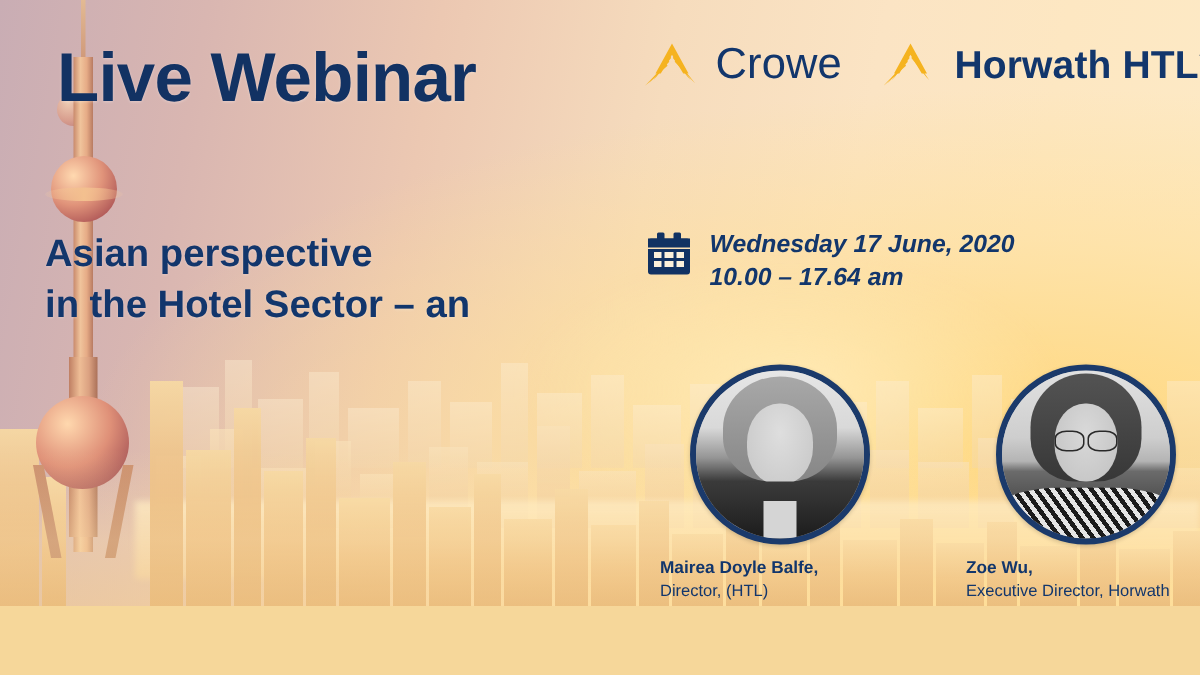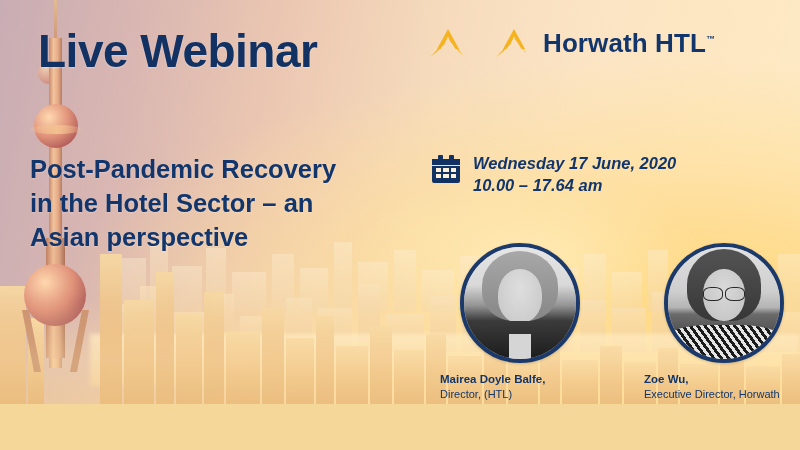--- a/index.html
+++ b/index.html
@@ -242,40 +242,40 @@
   <div class="logos">
     <div class="logo">
       <svg width="40" height="34" viewBox="0 0 40 34">
         <path d="M20 3 L31 23 L27.5 23 L20 10.5 L12.5 23 L9 23 Z" fill="#f5b320"></path>
         <path d="M18.6 11 L7.5 27.5 L9.6 25.2 L19.4 12.6 Z" fill="#f5b320"></path>
         <path d="M17.4 13.6 L4.6 29.5 L6.8 27.4 L18.2 15.1 Z" fill="#f5b320"></path>
         <path d="M16.2 16.4 L2 31.2 L4.2 29.4 L17 17.8 Z" fill="#f5b320"></path>
         <path d="M21.4 11 L32.5 27.5 L30.4 25.2 L20.6 12.6 Z" fill="#f5b320"></path>
         <path d="M22.6 13.6 L35.4 29.5 L33.2 27.4 L21.8 15.1 Z" fill="#f5b320"></path>
       </svg>
+      <span class="crowe-word">Crowe</span>
     </div>
 
     <div class="logo">
       <svg width="40" height="34" viewBox="0 0 40 34">
         <path d="M20 3 L31 23 L27.5 23 L20 10.5 L12.5 23 L9 23 Z" fill="#f5b320"></path>
         <path d="M18.6 11 L7.5 27.5 L9.6 25.2 L19.4 12.6 Z" fill="#f5b320"></path>
         <path d="M17.4 13.6 L4.6 29.5 L6.8 27.4 L18.2 15.1 Z" fill="#f5b320"></path>
         <path d="M16.2 16.4 L2 31.2 L4.2 29.4 L17 17.8 Z" fill="#f5b320"></path>
         <path d="M21.4 11 L32.5 27.5 L30.4 25.2 L20.6 12.6 Z" fill="#f5b320"></path>
       </svg>
       <div class="hor-block">
         <div class="hor-word"><span>Horwath HTL</span><sup>™</sup></div>
       </div>
     </div>
   </div>
 
   <div id="headline">
-    <div>Post-Pandemic Recovery</div>
+    <div>Asian perspective</div>
     <div>in the Hotel Sector – an</div>
-    <div>Asian perspective</div>
   </div>
 
   <div id="date-block">
     <div class="cal">
       <span class="tab a"></span>
         <span class="tab b"></span>
       <span class="body"></span>
         <span class="bar"></span>
       <span class="grid">
           <i></i>

